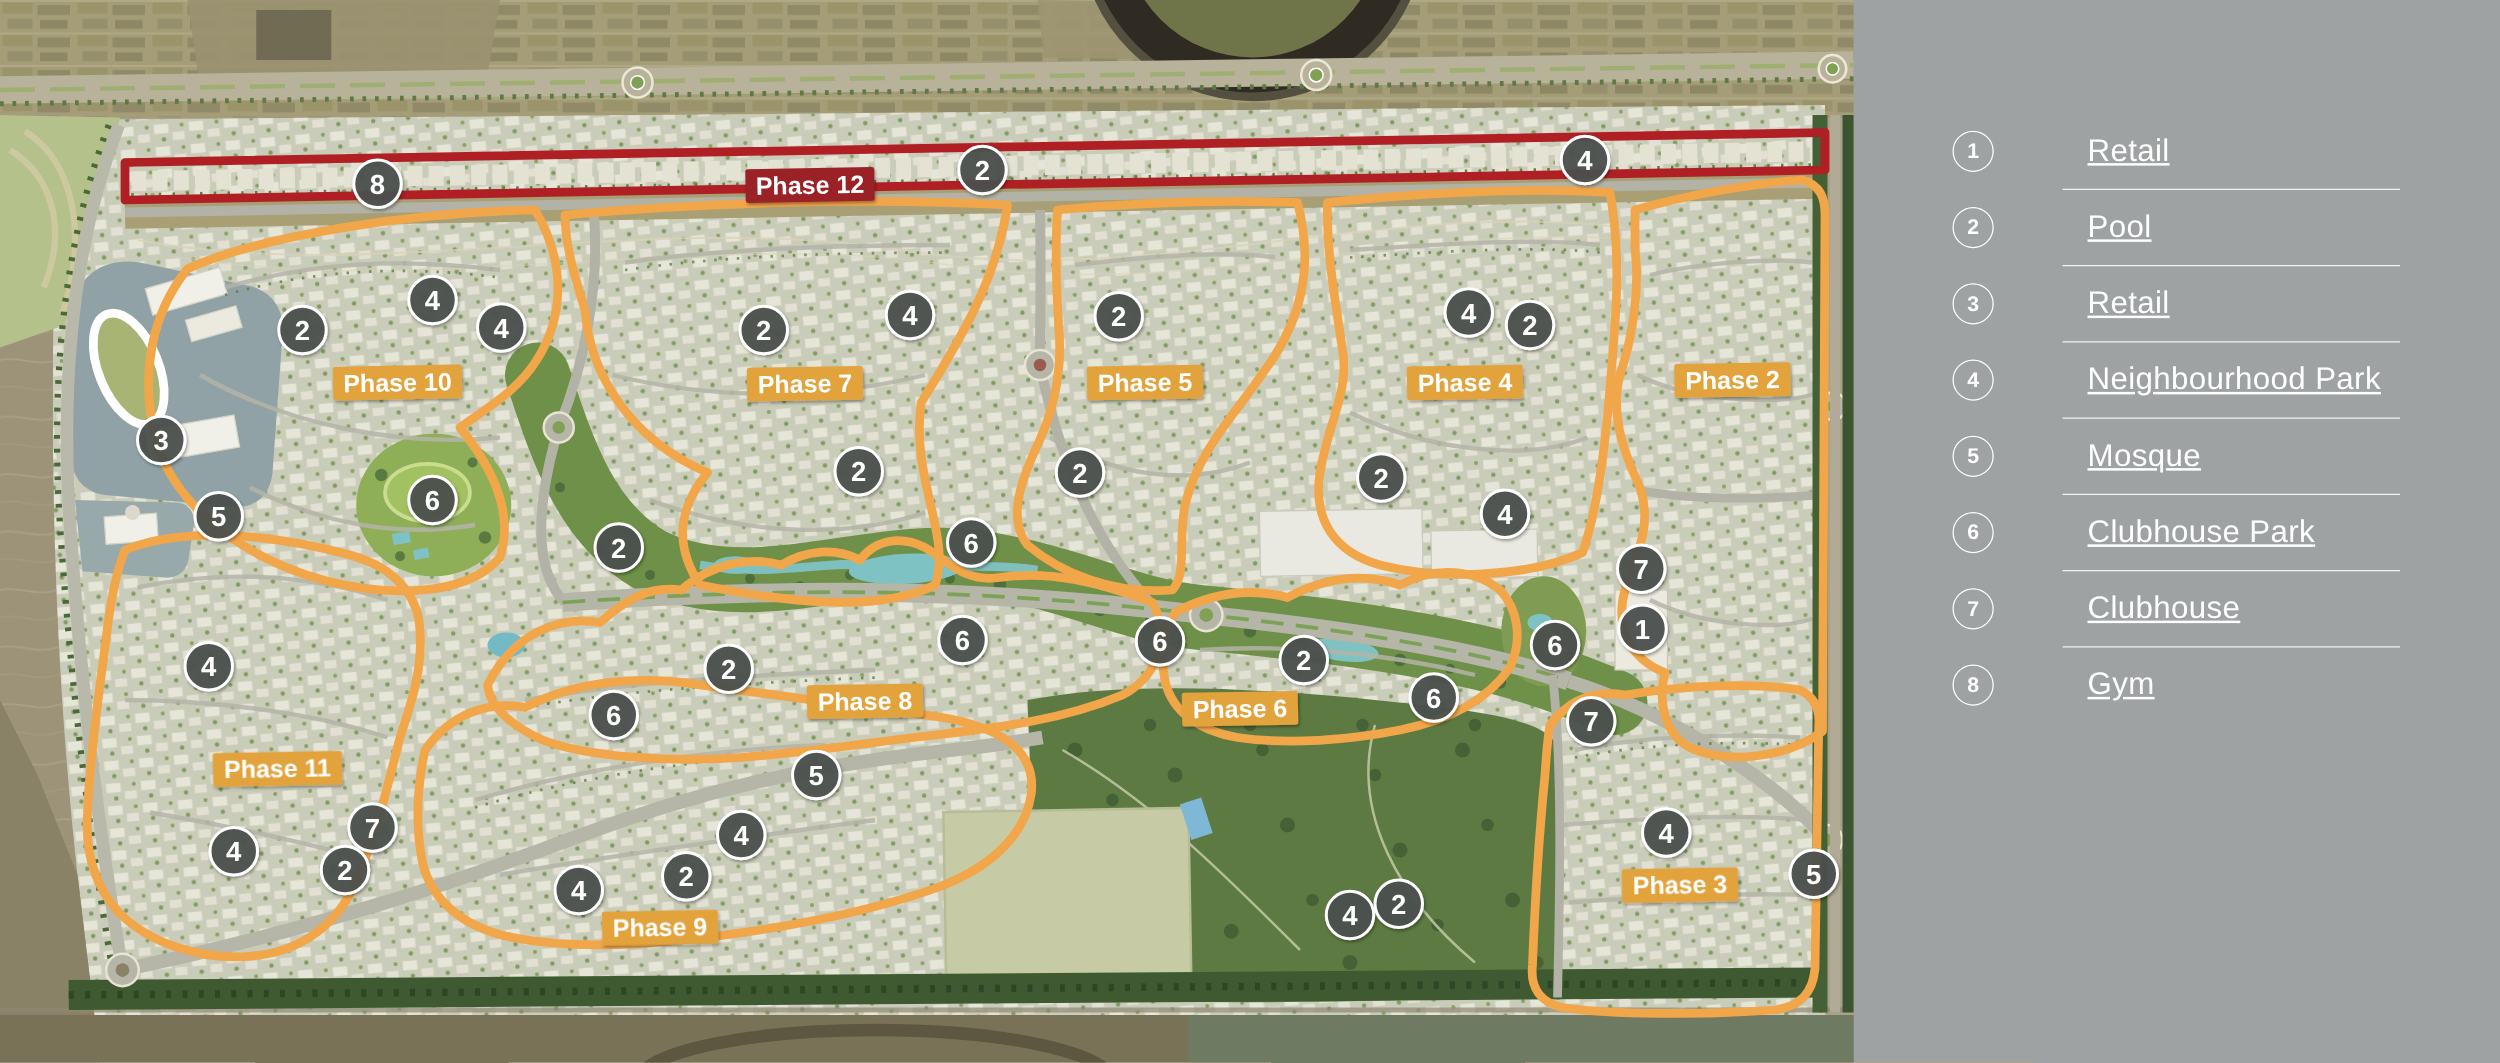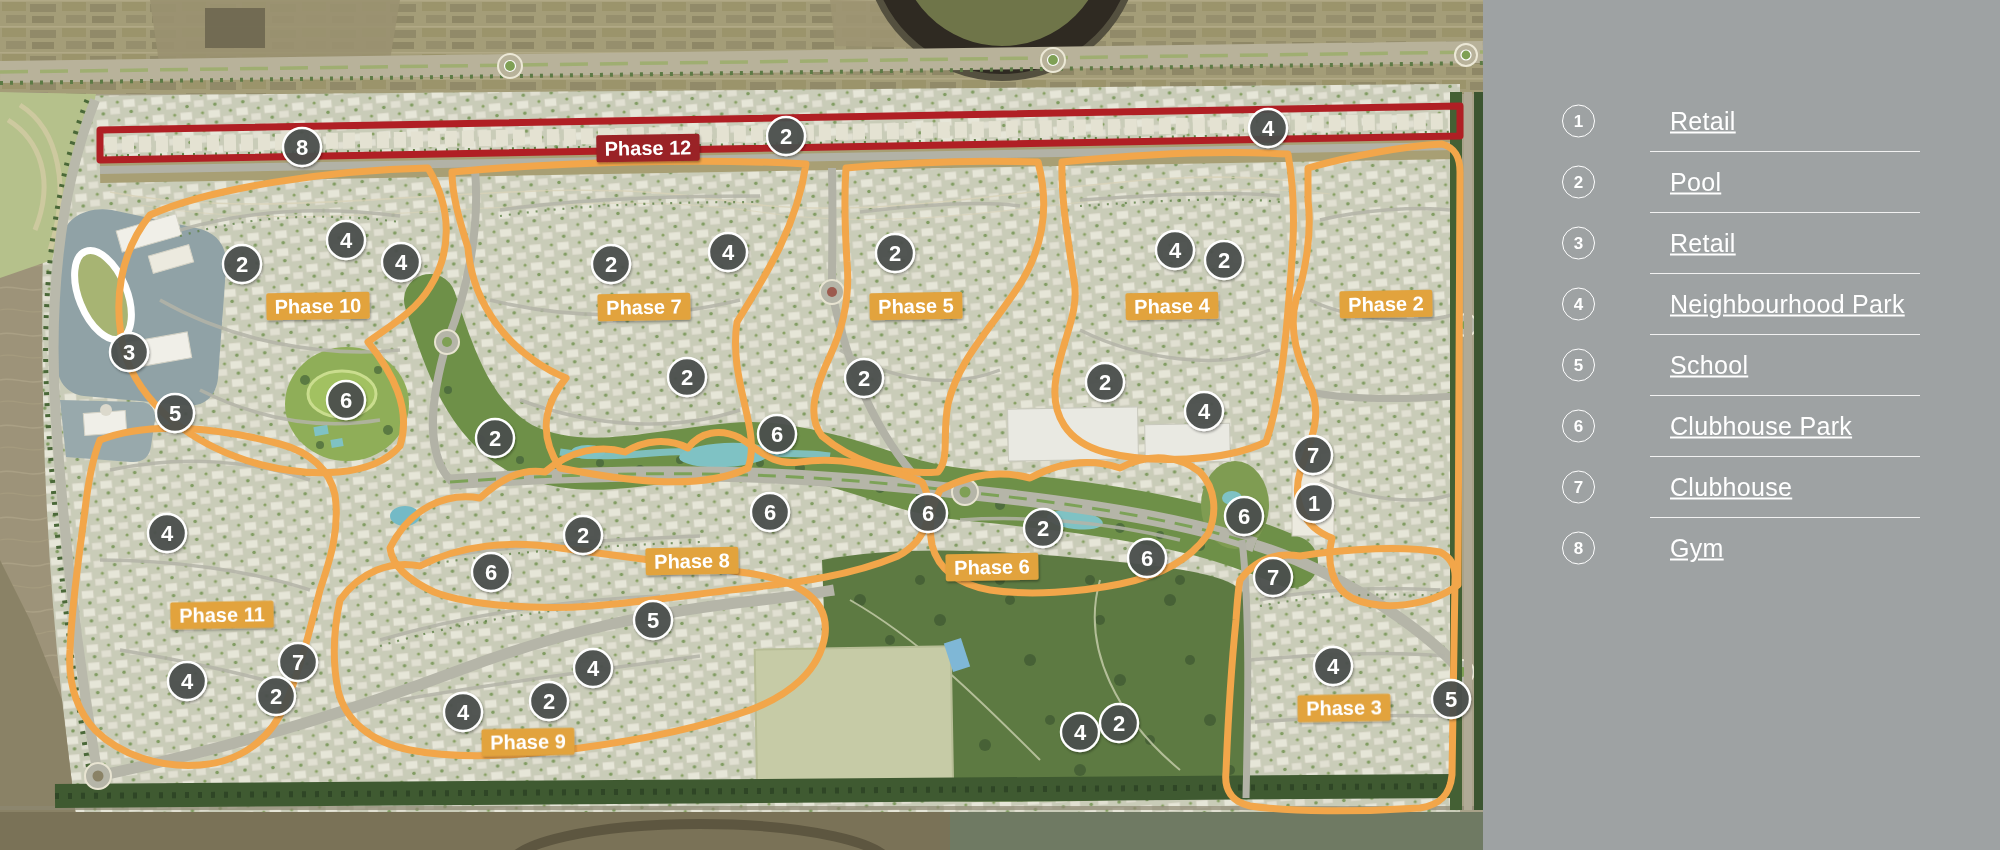--- a/index.html
+++ b/index.html
@@ -520,21 +520,21 @@
         <span class="lg-circle">
           <span class="lg-num">4</span>
         </span>
         <span class="lg-label">Neighbourhood Park</span>
         <span class="lg-divider"></span>
       </div>
       <div class="legend-item" style="top: 334.5px;">
         <span class="lg-circle">
           <span class="lg-num">5</span>
         </span>
-        <span class="lg-label">School</span>
+        <span class="lg-label">Mosque</span>
         <span class="lg-divider"></span>
       </div>
       <div class="legend-item" style="top: 395.5px;">
         <span class="lg-circle">
           <span class="lg-num">6</span>
         </span>
         <span class="lg-label">Clubhouse Park</span>
         <span class="lg-divider"></span>
       </div>
       <div class="legend-item" style="top: 456.5px;">

